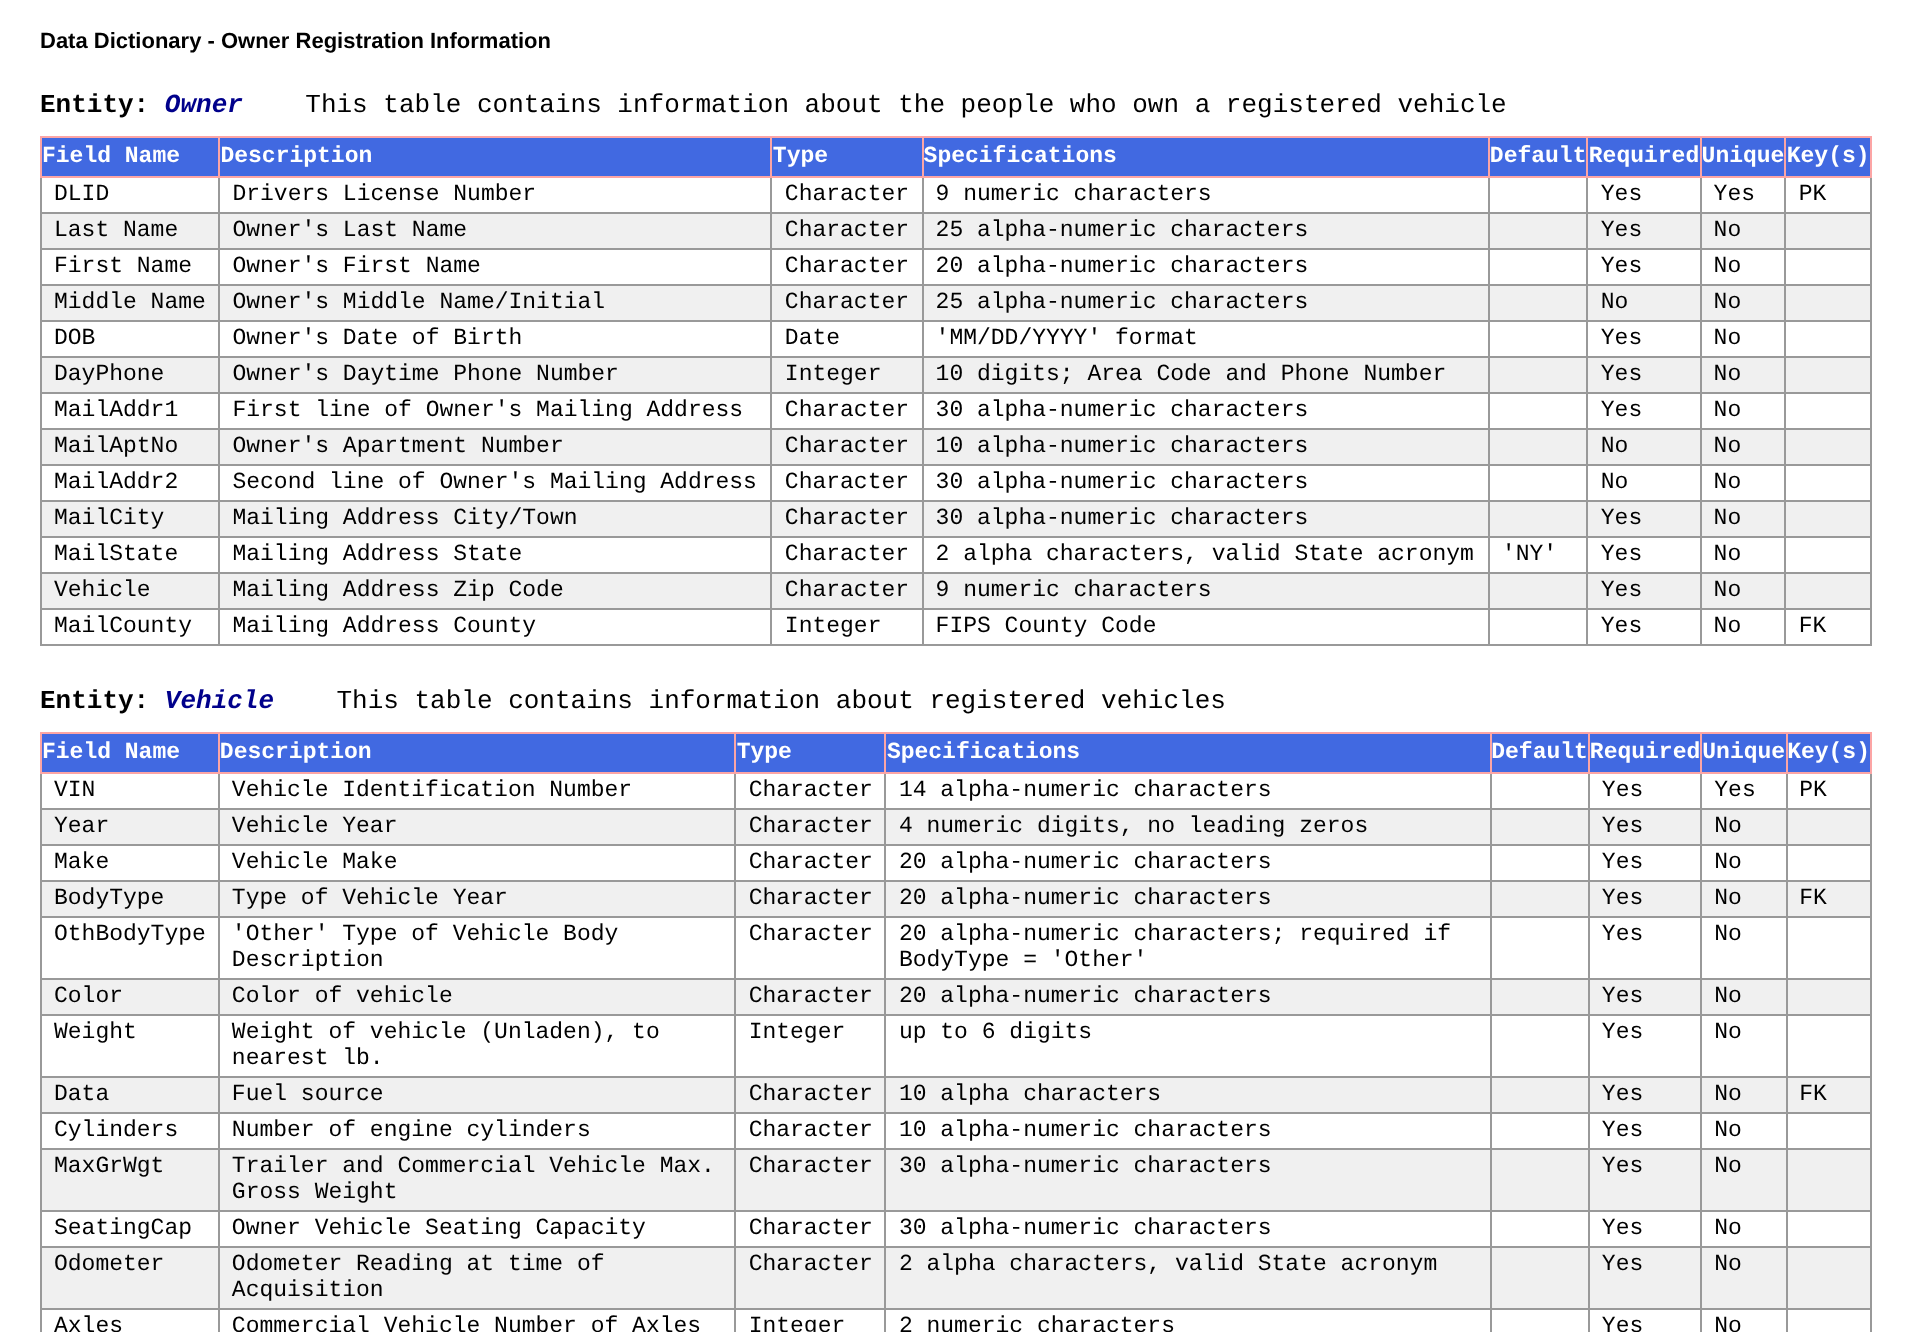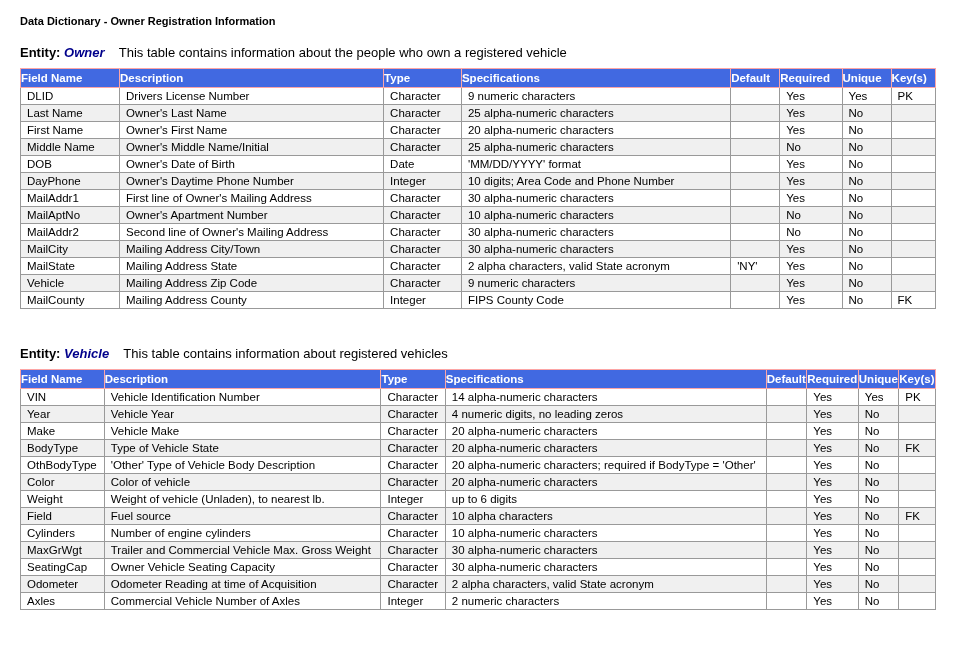--- a/index.html
+++ b/index.html
@@ -9,21 +9,22 @@
       background: #fff;
       color: #000;
       padding: 15px 20px;
     }
     h1 {
       font-size: 11px;
       font-weight: bold;
       margin-bottom: 18px;
     }
     .entity-section {
-      margin-bottom: 37px;
+      margin-bottom: 20px;
+      font-family: Liberation Mono, monospace;
     }
     .entity-header {
       margin-bottom: 8px;
       font-size: 13px;
     }
     .entity-label {
       font-weight: bold;
     }
     .entity-name {
       font-weight: bold;
@@ -261,21 +262,21 @@
           <td>Vehicle Make</td>
           <td>Character</td>
           <td>20 alpha-numeric characters</td>
           <td></td>
           <td>Yes</td>
           <td>No</td>
           <td></td>
         </tr>
         <tr>
           <td>BodyType</td>
-          <td>Type of Vehicle State</td>
+          <td>Type of Vehicle Year</td>
           <td>Character</td>
           <td>20 alpha-numeric characters</td>
           <td></td>
           <td>Yes</td>
           <td>No</td>
           <td>FK</td>
         </tr>
         <tr>
           <td>OthBodyType</td>
           <td>'Other' Type of Vehicle Body Description</td>
@@ -300,21 +301,21 @@
           <td>Weight</td>
           <td>Weight of vehicle (Unladen), to nearest lb.</td>
           <td>Integer</td>
           <td>up to 6 digits</td>
           <td></td>
           <td>Yes</td>
           <td>No</td>
           <td></td>
         </tr>
         <tr>
-          <td>Field</td>
+          <td>Data</td>
           <td>Fuel source</td>
           <td>Character</td>
           <td>10 alpha characters</td>
           <td></td>
           <td>Yes</td>
           <td>No</td>
           <td>FK</td>
         </tr>
         <tr>
           <td>Cylinders</td>

